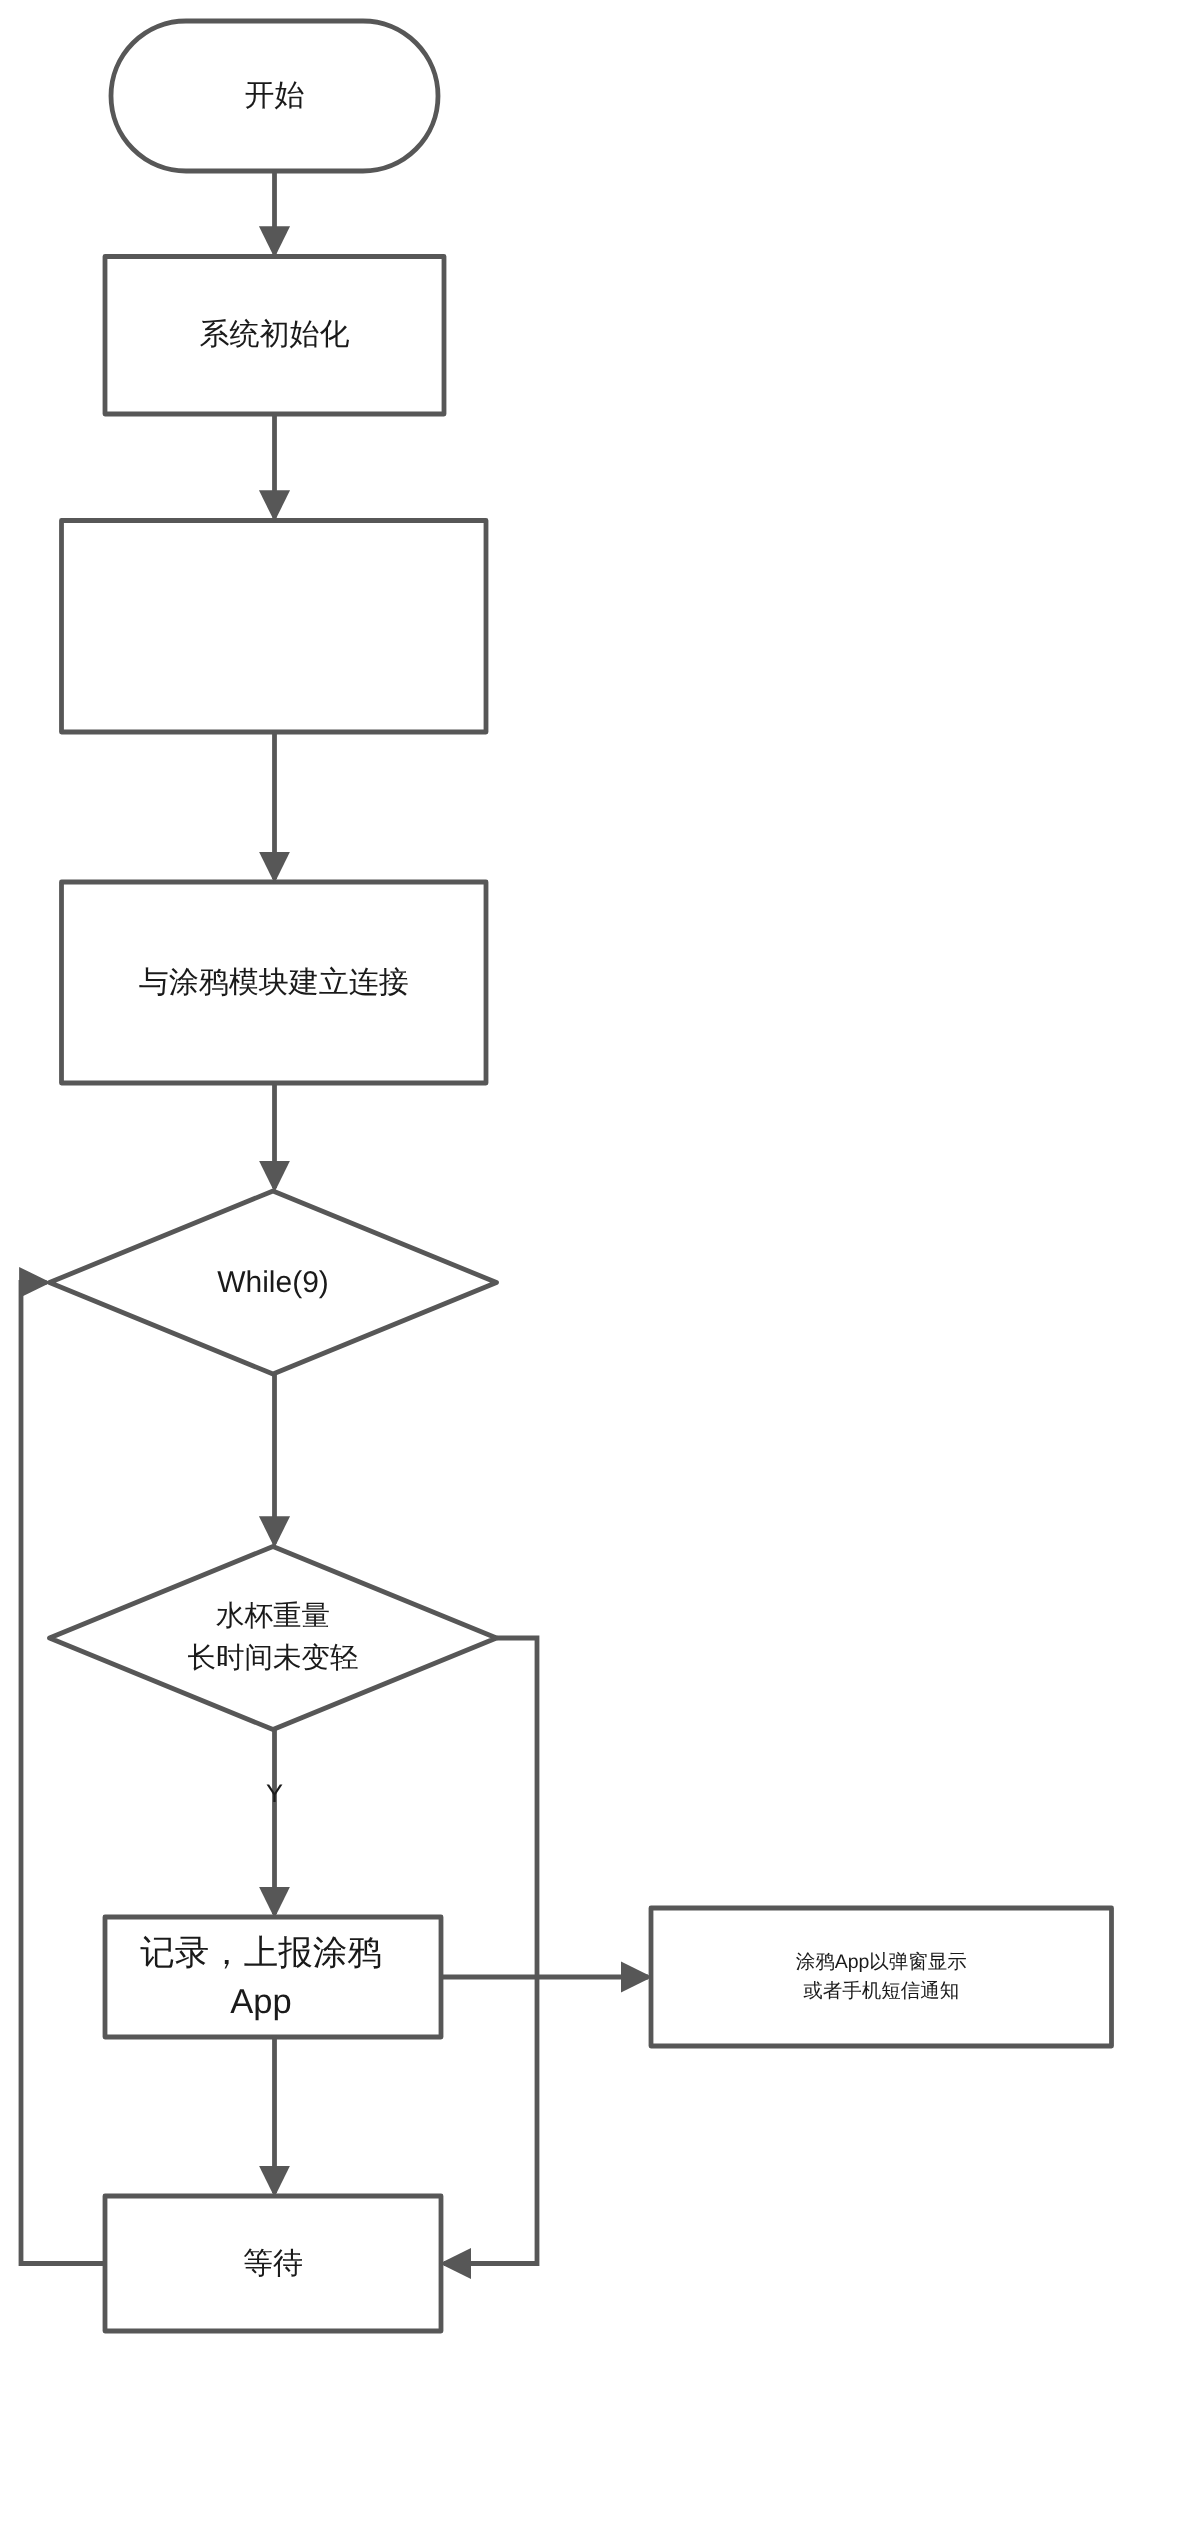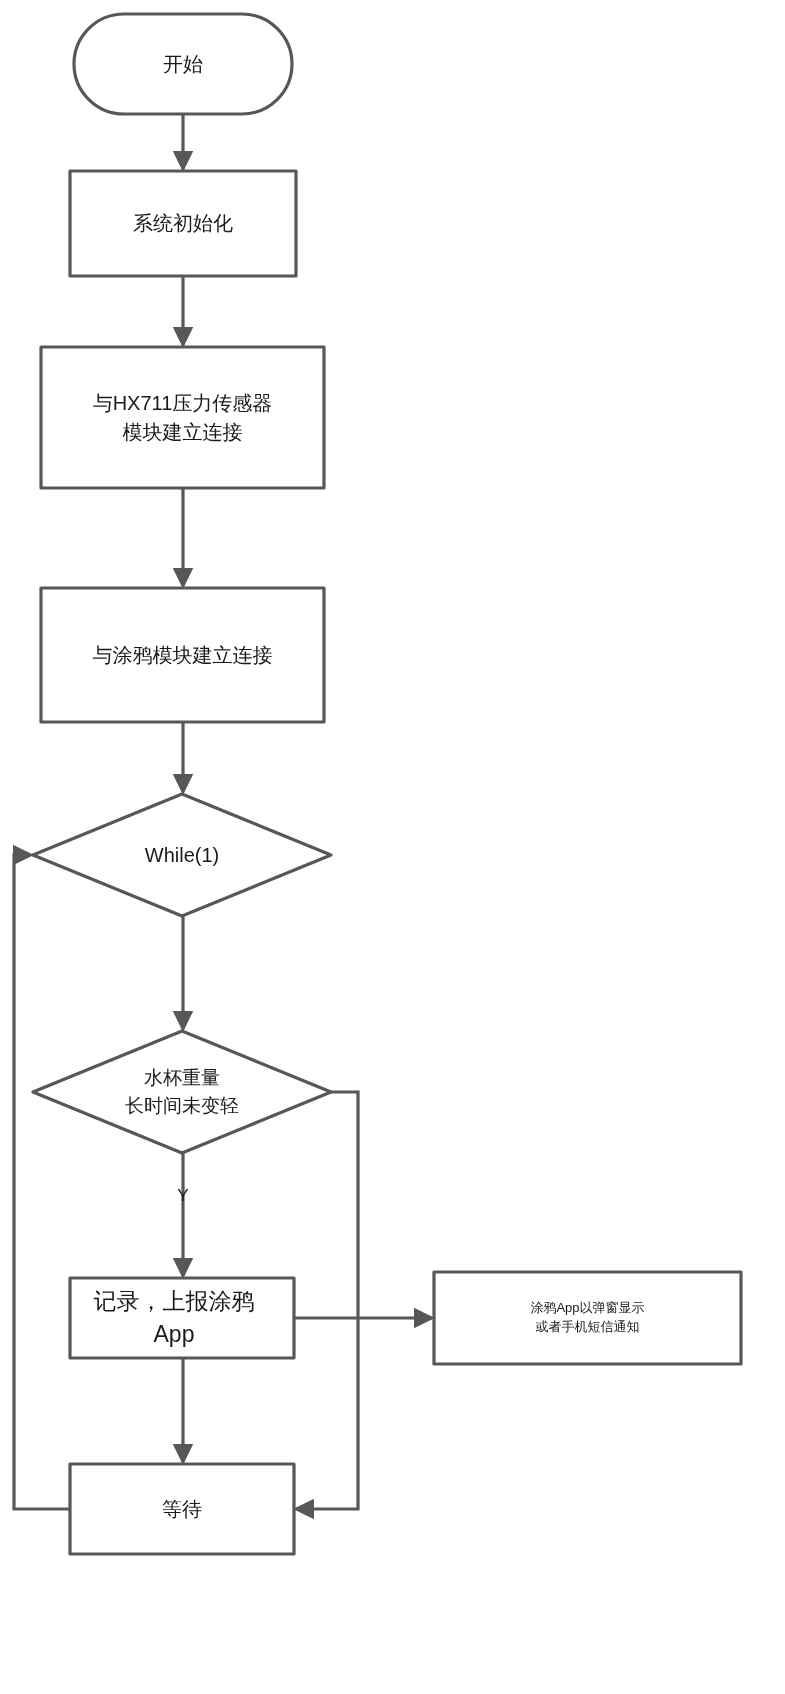--- a/index.html
+++ b/index.html
@@ -72,26 +72,24 @@
       <path d="M 183 1358 L 183 1462"></path>
       <path d="M 331 1092 L 358 1092 L 358 1509 L 296 1509"></path>
       <path d="M 70 1509 L 14 1509 L 14 855 L 31 855"></path>
     </g>
   </svg>
 
   <div class="node-label" style="left:74px;top:14px;width:218px;height:100px;">开始</div>
 
   <div class="node-label" style="left:70px;top:171px;width:226px;height:105px;border-radius:24px;">系统初始化</div>
 
-  <div class="node-label" style="left:41px;top:347px;width:283px;height:141px;">与HX711压力传感器
-模块建立连接</div>
 
   <div class="node-label" style="left:41px;top:588px;width:283px;height:134px;">与涂鸦模块建立连接</div>
 
-  <div class="node-label" style="left:83px;top:825px;width:198px;height:60px;">While(1)</div>
+  <div class="node-label" style="left:83px;top:825px;width:198px;height:60px;">While(9)</div>
 
   <div class="node-label" style="left:63px;top:1042px;width:238px;height:100px;font-size:19px;">水杯重量
 长时间未变轻</div>
 
   <div class="node-label" style="left:62px;top:1278px;width:224px;height:80px;font-size:23px;">记录，上报涂鸦
 App</div>
 
   <div class="node-label" style="left:434px;top:1272px;width:307px;height:92px;font-size:13px;">涂鸦App以弹窗显示
 或者手机短信通知</div>
 

